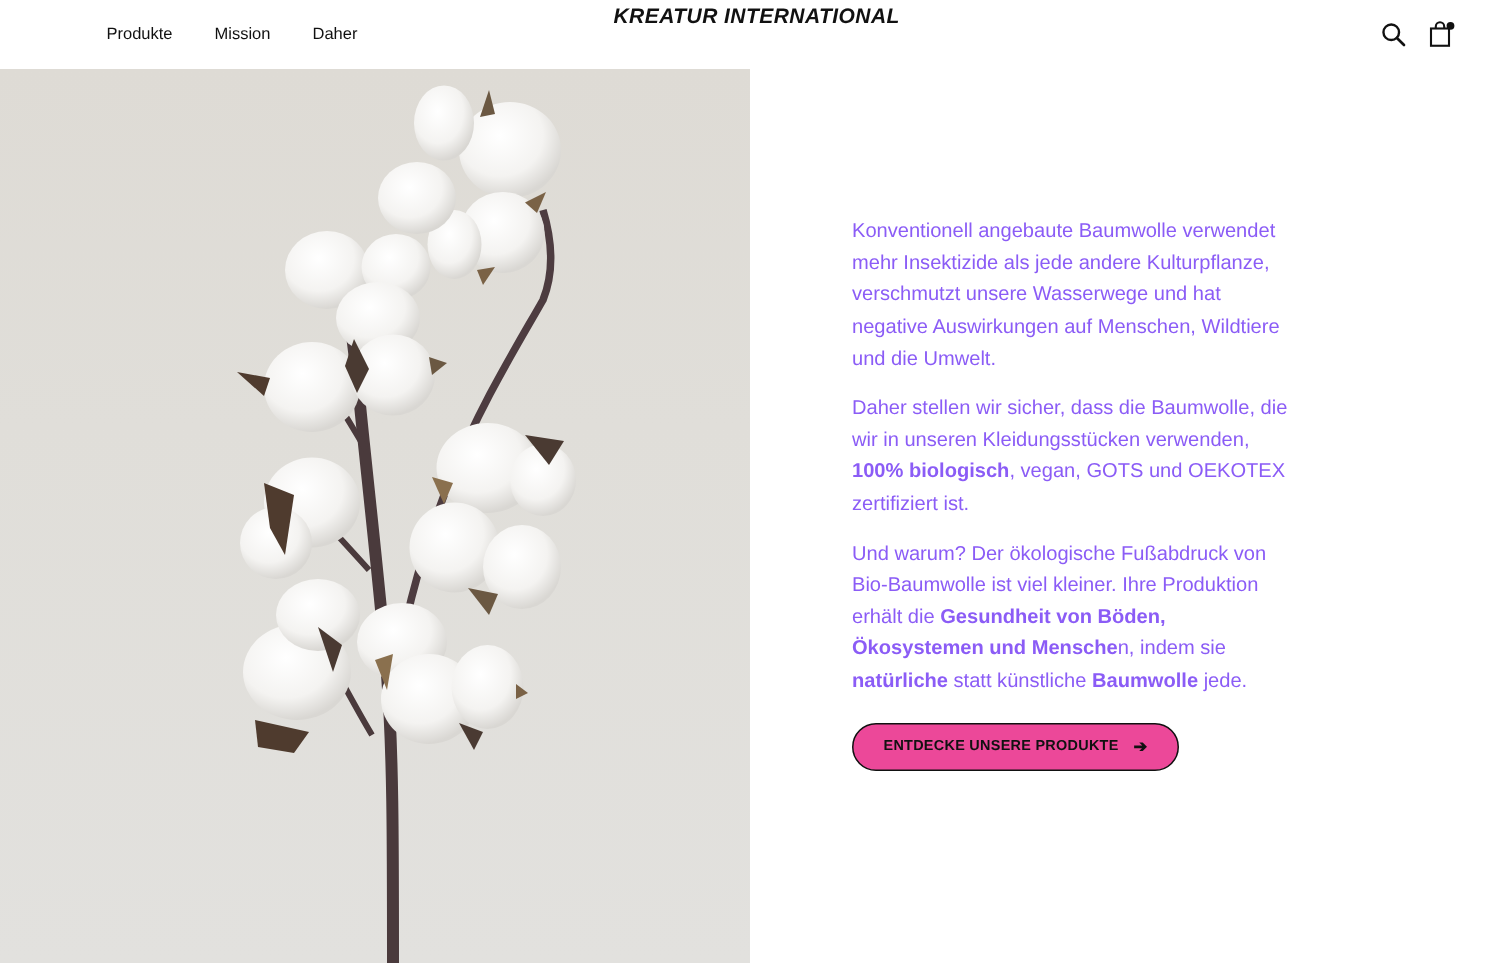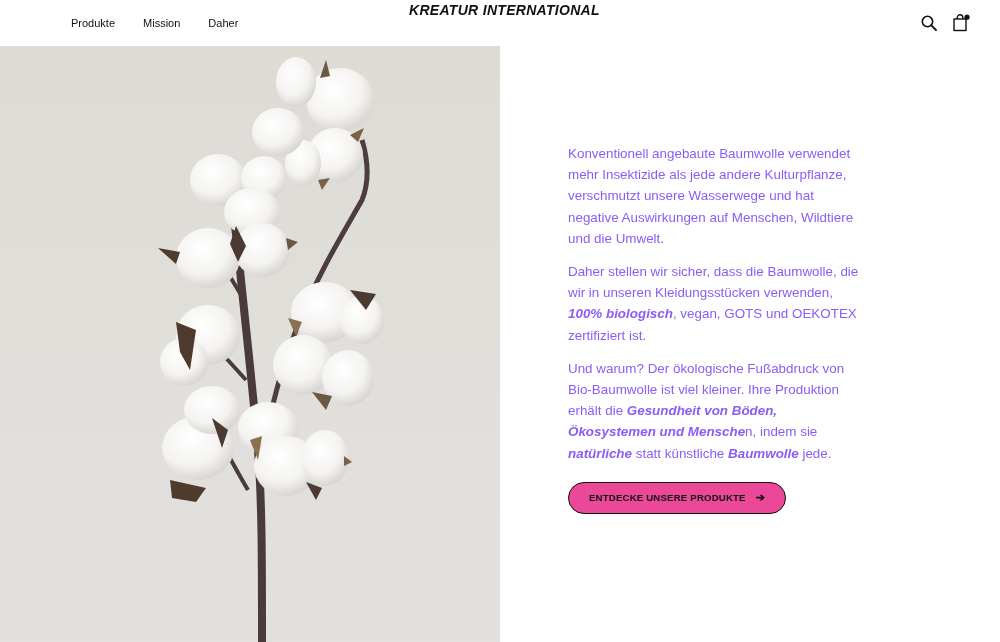--- a/index.html
+++ b/index.html
@@ -31,21 +31,21 @@
     }
 
     .content { position: absolute; left: 568px; top: 143px; width: 300px; }
     .title {
       font-size: 21px; font-weight: bold; font-style: italic; color: #111;
       margin-bottom: 13px; letter-spacing: 0.1px;
     }
     .para {
       font-size: 13.4px; line-height: 21.2px; color: #8b5cf6; margin-bottom: 12px;
     }
-    .para b { font-weight: bold; font-style: italic; }
+    .para b { font-weight: bold; }
     .cta {
       display: inline-flex; align-items: center;
       margin-top: 6px; height: 32px; padding: 0 20px;
       border: 1.5px solid #111; border-radius: 16px;
       font-size: 9.6px; font-weight: bold; letter-spacing: 0.2px; color: #111;
       background: #ec4899; cursor: pointer;
     }
     .cta .arrow { margin-left: 10px; font-size: 11px; }
   </style>
 </head>

